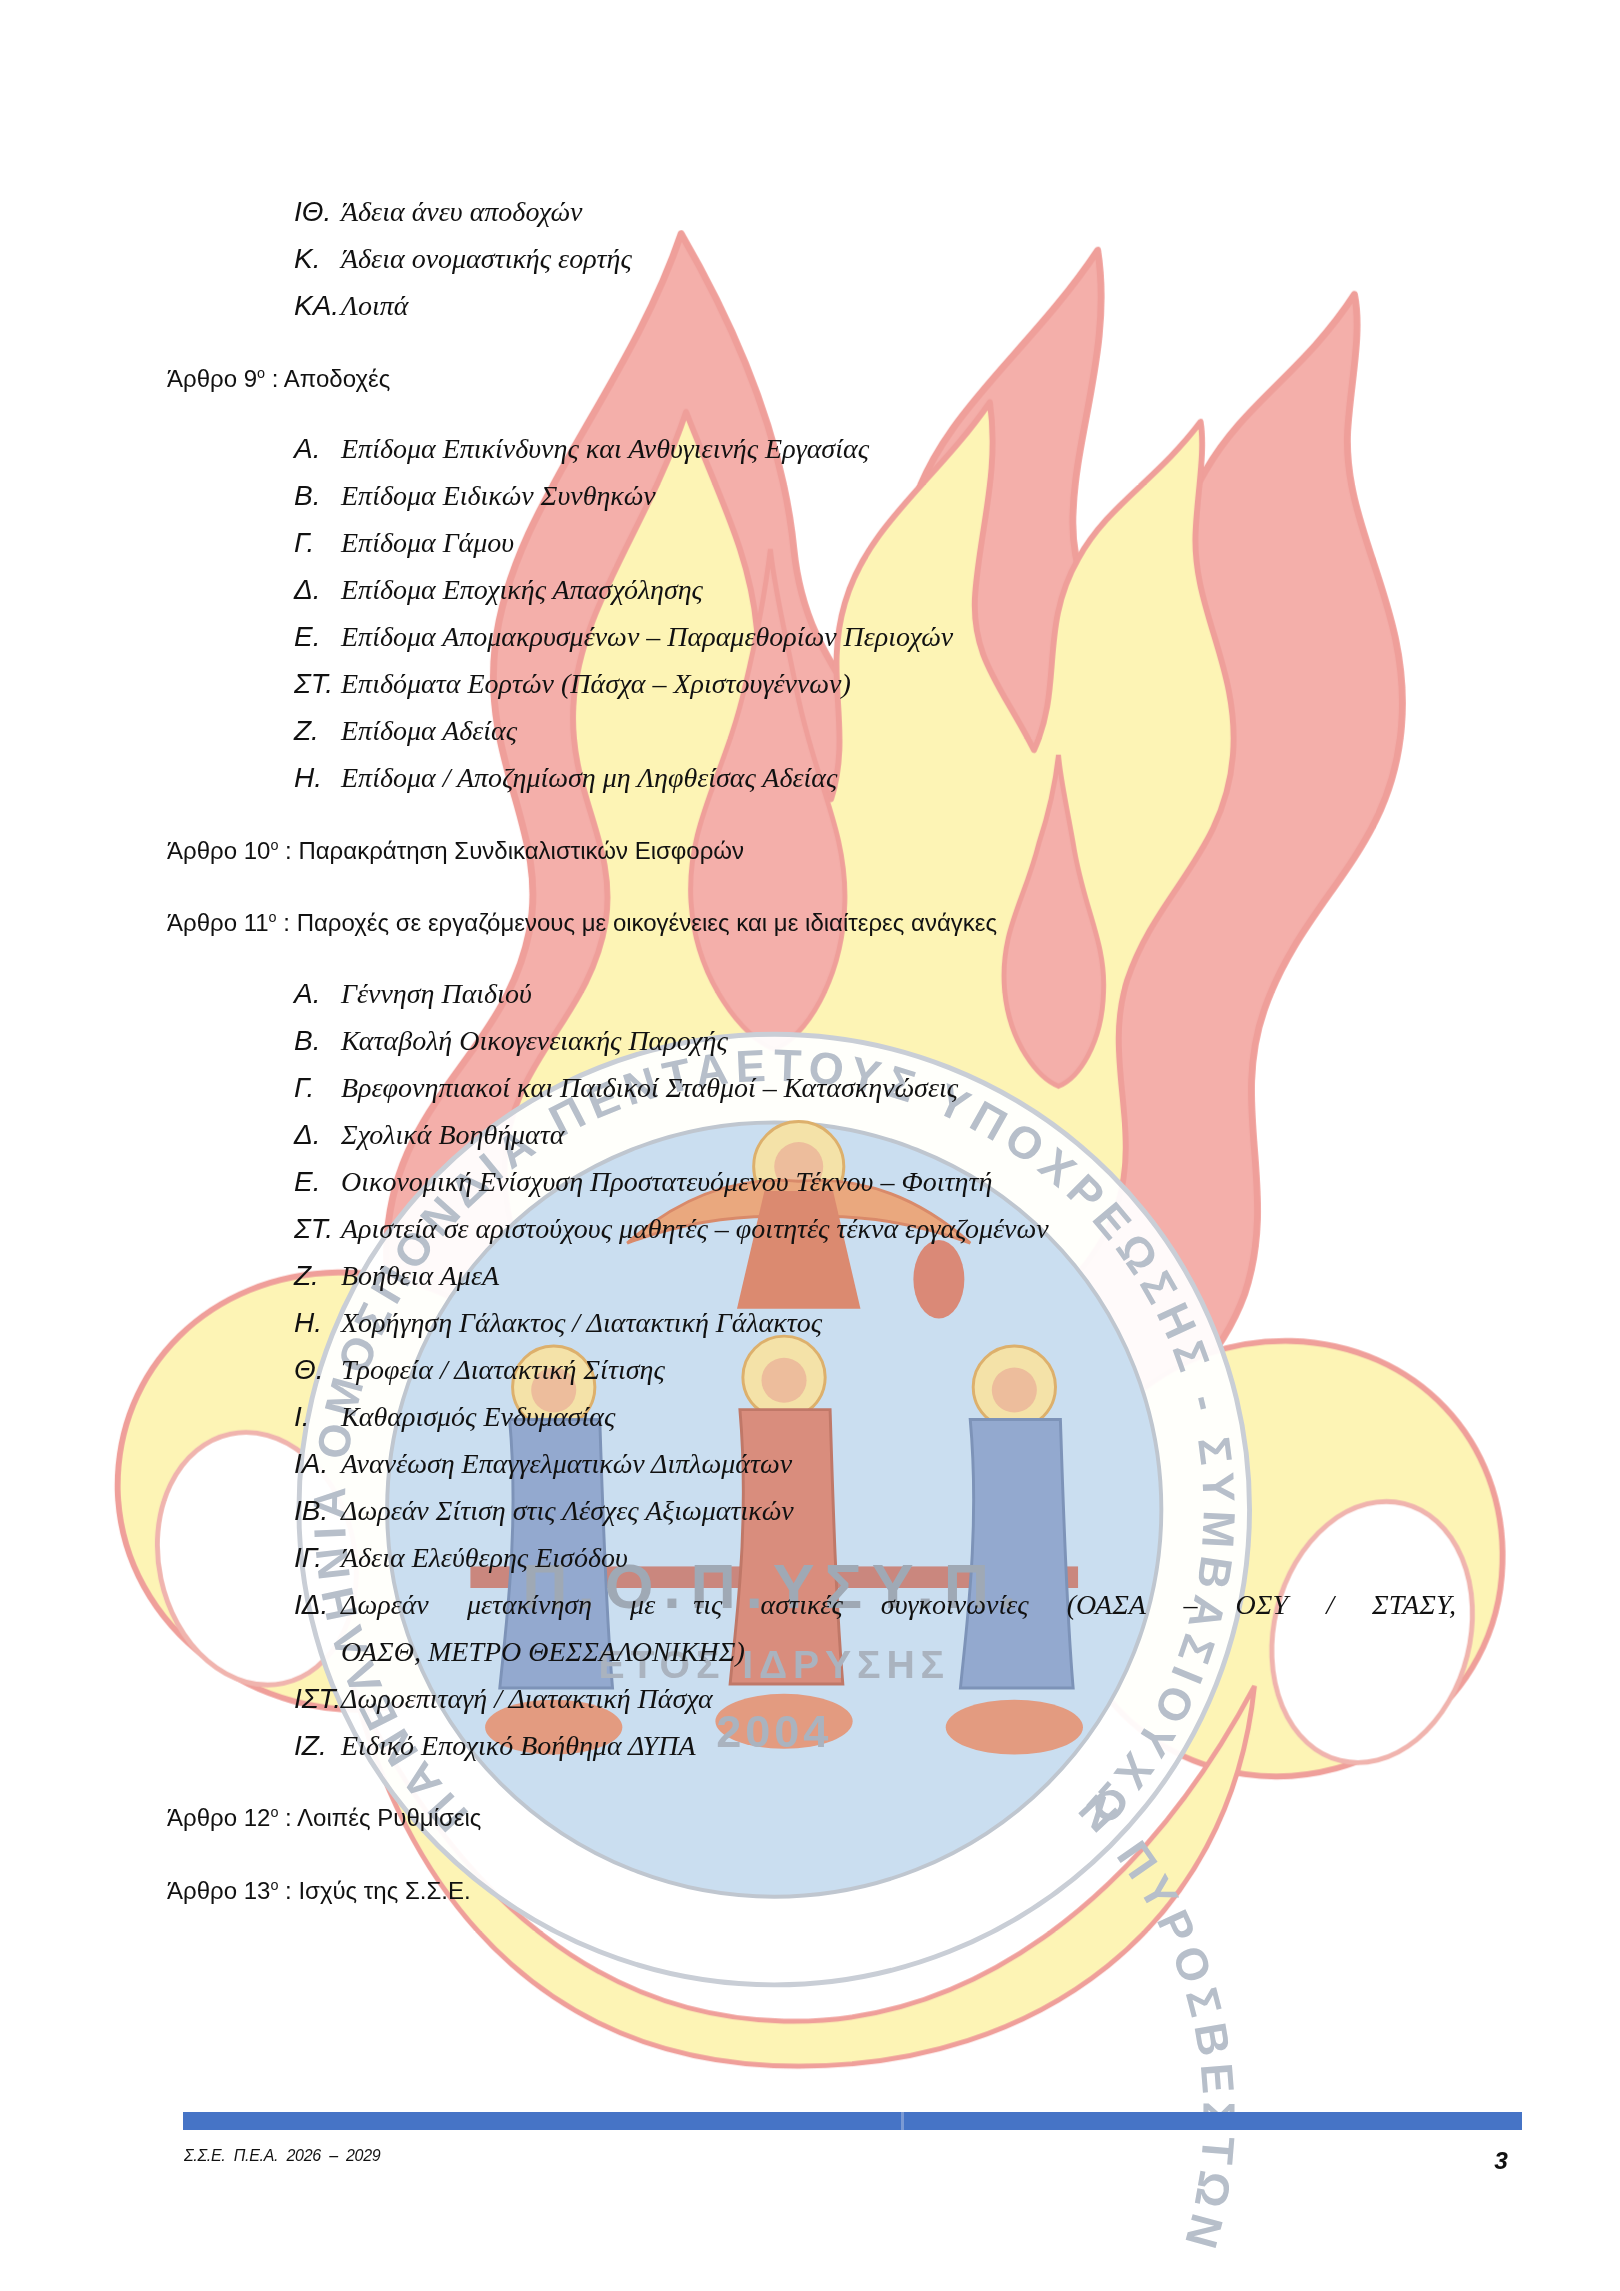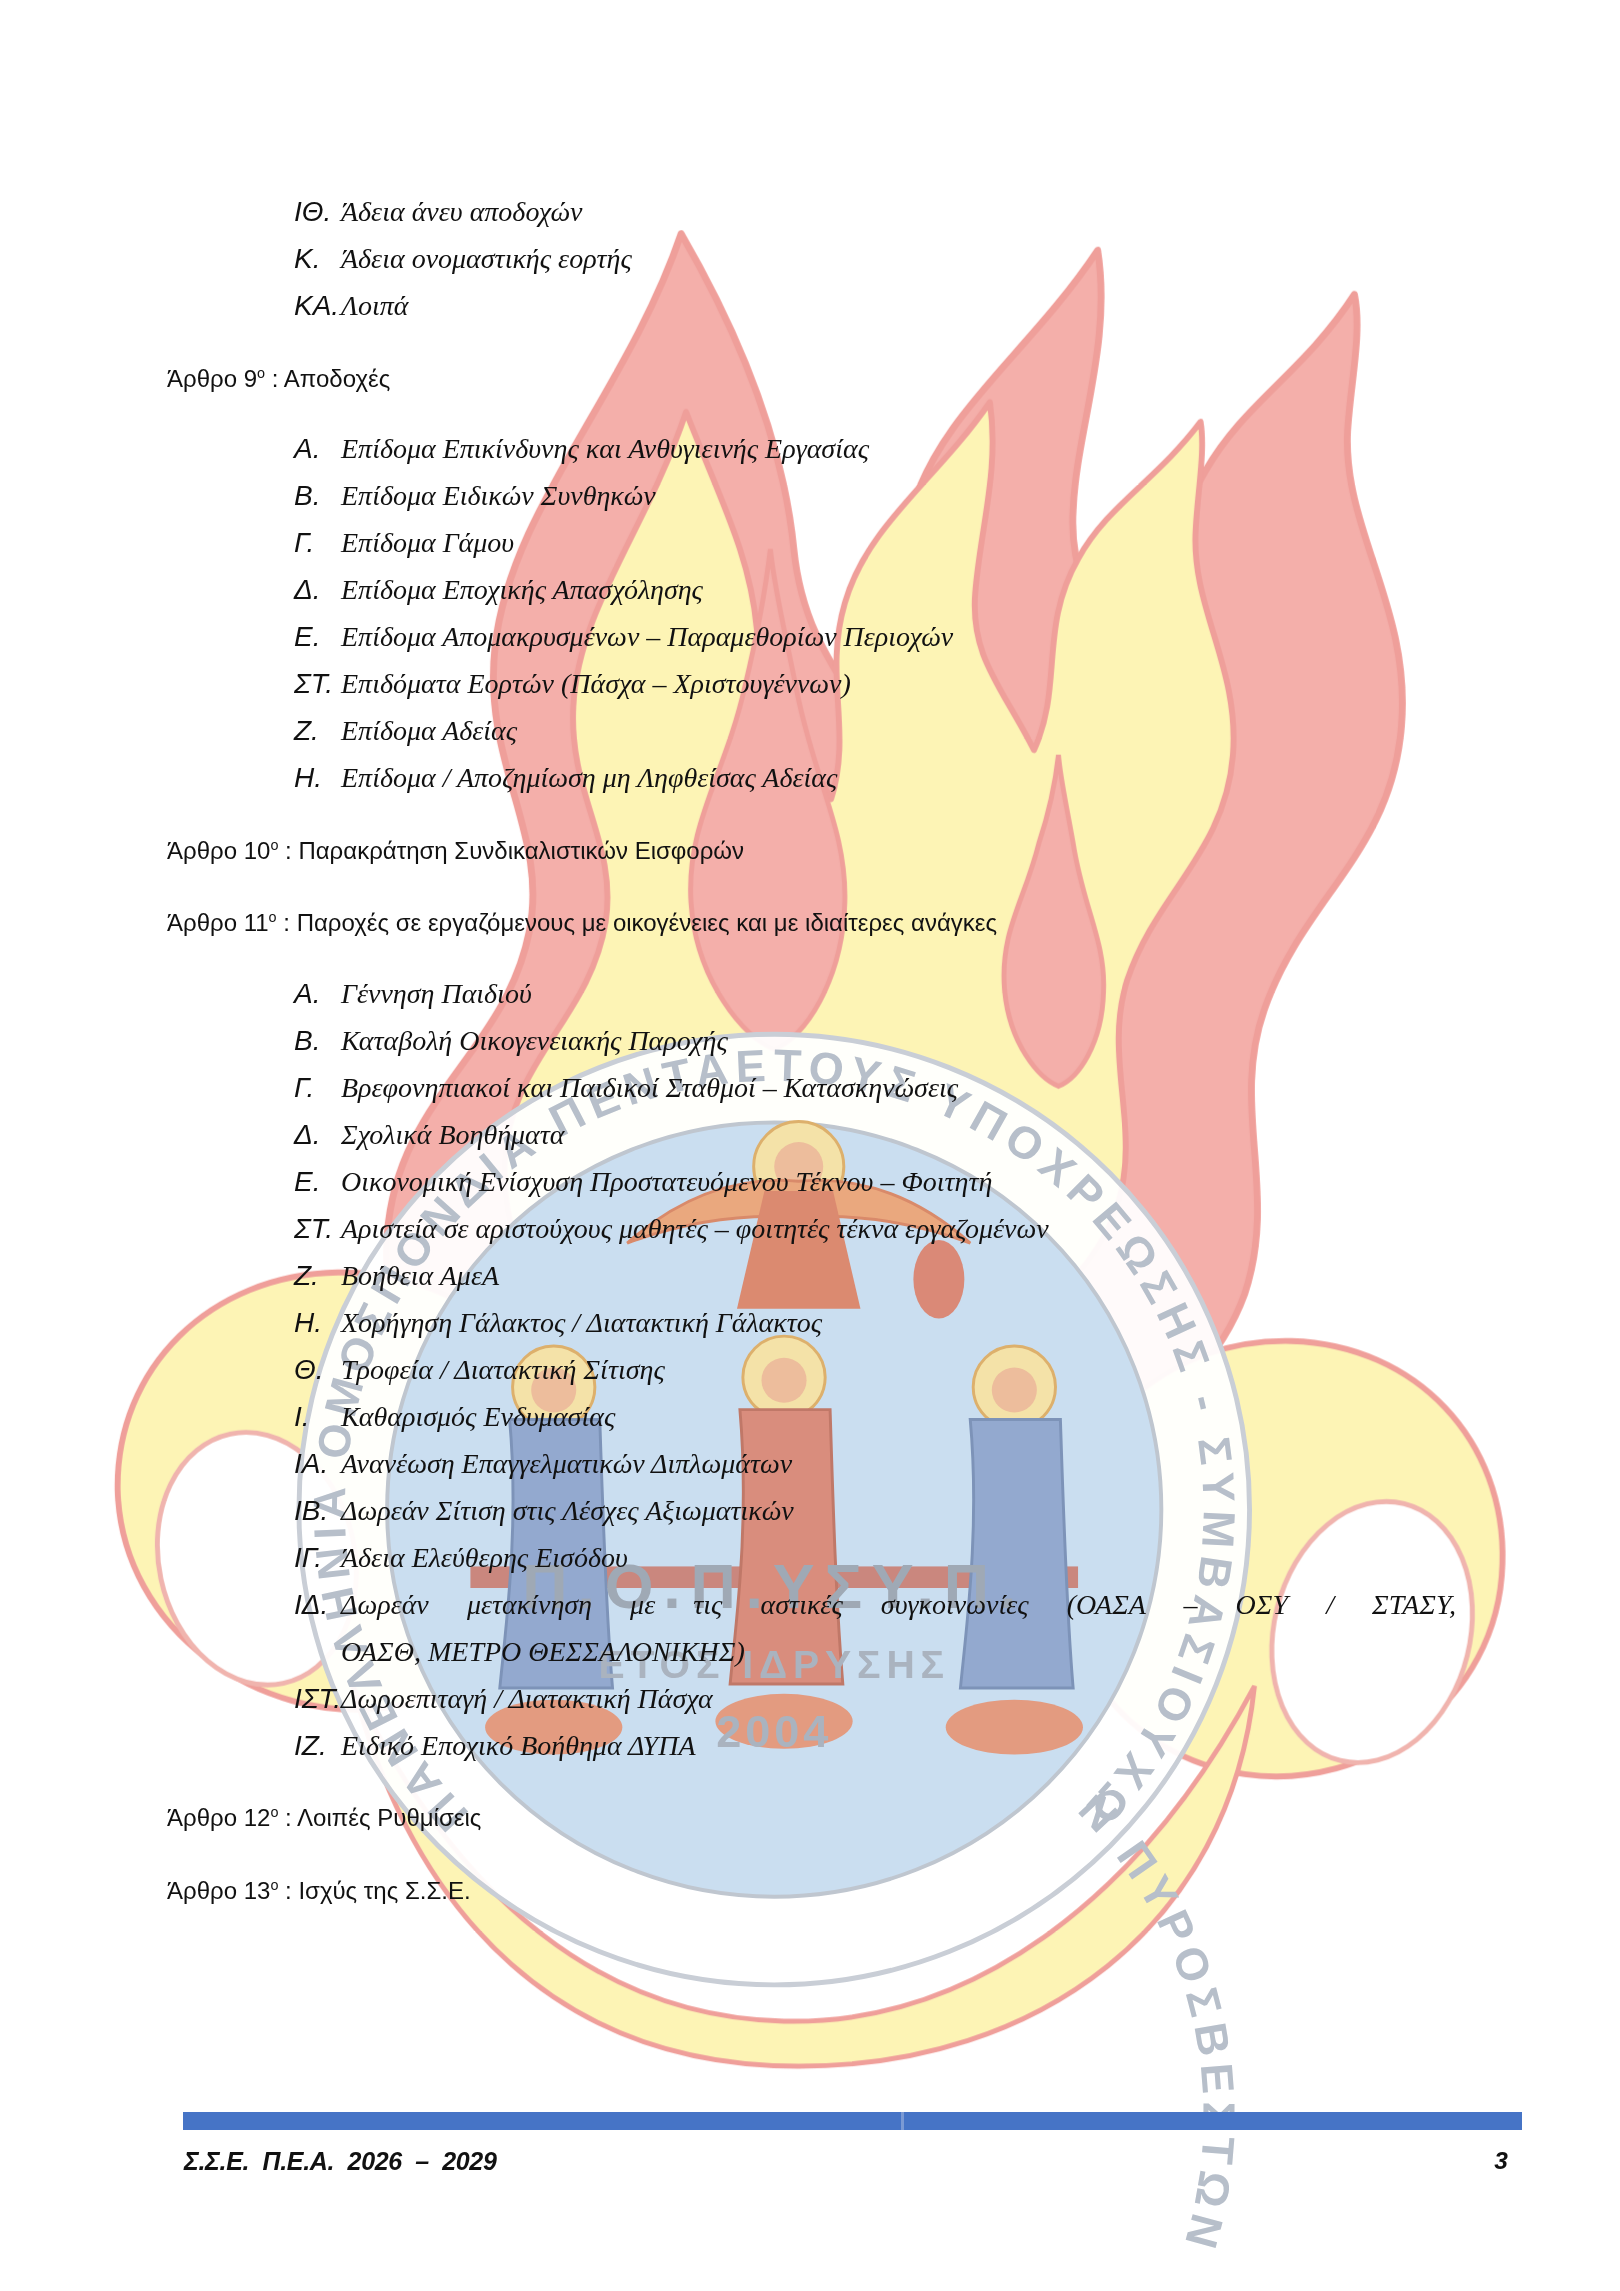--- a/index.html
+++ b/index.html
@@ -13,21 +13,21 @@
   .list{margin-left:294px;width:1162px;}
   .toc-item{display:flex;font-style:italic;font-size:28px;line-height:47px;}
   .marker{flex:0 0 auto;min-width:47px;white-space:nowrap;}
   .item-text{flex:1;}
   .line{display:block;font-family:Liberation Serif, serif;}
   .line.justify{text-align:justify;text-align-last:justify;}
   .article-heading{margin:25.5px 0 23.5px 167px;font-size:24px;line-height:47px;font-style:normal;}
   .article-heading sup{font-size:0.6em;line-height:0;}
   .footer-rule{position:absolute;left:183px;top:2112px;width:1339px;height:17.6px;background:#4674c6;z-index:1;}
   .footer-rule .seam{position:absolute;left:718px;top:0;width:2.9px;height:100%;background:#7b9ad4;}
-  .footer-text{position:absolute;left:184px;top:2147px;font-size:25px;font-weight:bold;font-style:italic;white-space:pre;z-index:1;letter-spacing:-0.3px;}
+  .footer-text{position:absolute;left:184px;top:2147px;font-size:16px;font-weight:normal;font-style:italic;white-space:pre;z-index:1;letter-spacing:-0.3px;}
   .page-number{position:absolute;right:112px;top:2147px;font-size:24.5px;font-weight:bold;font-style:italic;z-index:1;}
   
   .ring-text{font-weight:bold;font-size:46px;fill:#b7bfca;letter-spacing:7px;}
   .seal-acronym{font-weight:bold;font-size:64px;fill:#9fa9b5;letter-spacing:10px;text-anchor:middle;}
   .seal-sub{font-weight:bold;font-size:40px;fill:#aab3bf;letter-spacing:6px;text-anchor:middle;}
   .seal-year{font-weight:bold;font-size:46px;fill:#aab3bf;letter-spacing:4px;text-anchor:middle;}
 </style>
 </head>
 <body>
 

